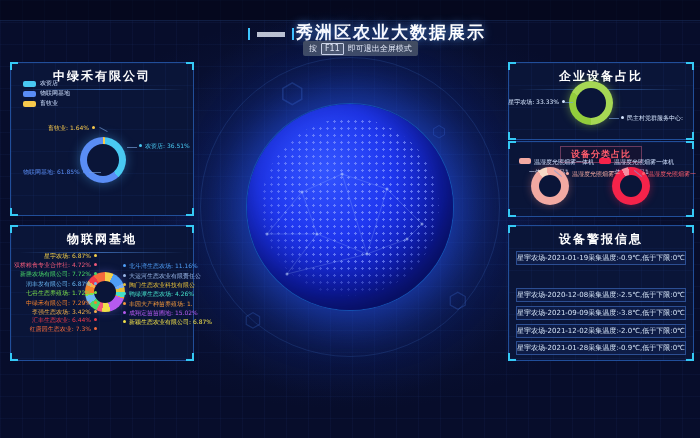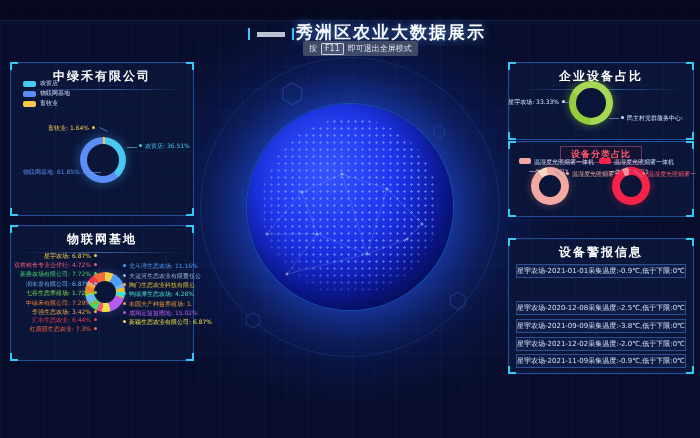--- a/index.html
+++ b/index.html
@@ -53,21 +53,21 @@
   .panel::after{top:-1px;right:-1px;border-top:2px solid #35c9f5;border-right:2px solid #35c9f5;}
   .corners::before{bottom:-1px;left:-1px;border-bottom:2px solid #35c9f5;border-left:2px solid #35c9f5;}
   .corners::after{bottom:-1px;right:-1px;border-bottom:2px solid #35c9f5;border-right:2px solid #35c9f5;}
   .corners{position:absolute;inset:0;pointer-events:none;}
   .panel-title{margin:0;padding-top:5px;font-size:12px;font-weight:bold;color:#fff;text-align:center;letter-spacing:2px;}
   .divider{height:1px;margin:4px 8px 0;background:linear-gradient(90deg,rgba(60,120,220,0),rgba(90,160,255,.55),rgba(60,120,220,0));}
   #panel-industry{left:10px;top:62px;width:182px;height:152px;}
   #panel-ent{left:10px;top:225px;width:182px;height:134px;}
   #panel-device{left:508px;top:62px;width:184px;height:76px;}
   #panel-cat{left:508px;top:141px;width:184px;height:74px;}
-  #panel-alarm{left:508px;top:238px;width:184px;height:134px;}
+  #panel-alarm{left:508px;top:225px;width:184px;height:134px;}
   
   .donut{position:absolute;border-radius:50%;}
   .donut .hole{position:absolute;border-radius:50%;background:#0a1538;}
   .h7{inset:7px}.h8{inset:8px}.h9{inset:9px}
   #ind-donut{left:69px;top:74px;width:46px;height:46px;box-shadow:0 0 12px rgba(80,180,255,.4);
     background:conic-gradient(#f7c94c 0 1.64%,#49c9f2 1.64% 38.15%,#5a8df5 38.15% 100%);}
   #ent-donut{left:74px;top:46px;width:40px;height:40px;box-shadow:0 0 10px rgba(120,120,255,.35);
     background:conic-gradient(#f5d04a 0 7%,#4f9ef7 7% 18.2%,#7ab0f5 18.2% 21%,#e8c23a 21% 25.3%,
       #45e0c8 25.3% 29.5%,#f59a3c 29.5% 30.5%,#b65af0 30.5% 45.5%,#f0e04a 45.5% 52.4%,
       #f05a7a 52.4% 57.1%,#48d86a 57.1% 64.8%,#6ab8f5 64.8% 71.7%,#7de04a 71.7% 73.4%,
@@ -250,20 +250,20 @@
     <span class="lbl dl cat-cl">温湿度光照烟雾一</span>
     <span class="lbl dl cat-cr">温湿度光照烟雾一</span>
     <i class="ln lc1"></i>
     <i class="ln lc2"></i>
   </section>
 
   <section class="panel" id="panel-alarm">
     <div class="corners"></div>
     <h3 class="panel-title">设备警报信息</h3>
     <div class="divider"></div>
-    <div class="alarm-row ar1">星宇农场-2021-01-01采集温度:-0.9℃,低于下限:0℃</div>
+    <div class="alarm-row ar1">星宇农场-2021-01-19采集温度:-0.9℃,低于下限:0℃</div>
     <div class="alarm-row ar3">星宇农场-2020-12-08采集温度:-2.5℃,低于下限:0℃</div>
     <div class="alarm-row ar4">星宇农场-2021-09-09采集温度:-3.8℃,低于下限:0℃</div>
     <div class="alarm-row ar5">星宇农场-2021-12-02采集温度:-2.0℃,低于下限:0℃</div>
-    <div class="alarm-row ar6">星宇农场-2021-11-09采集温度:-0.9℃,低于下限:0℃</div>
+    <div class="alarm-row ar6">星宇农场-2021-01-28采集温度:-0.9℃,低于下限:0℃</div>
   </section>
 
 </div>
 
 </body></html>

